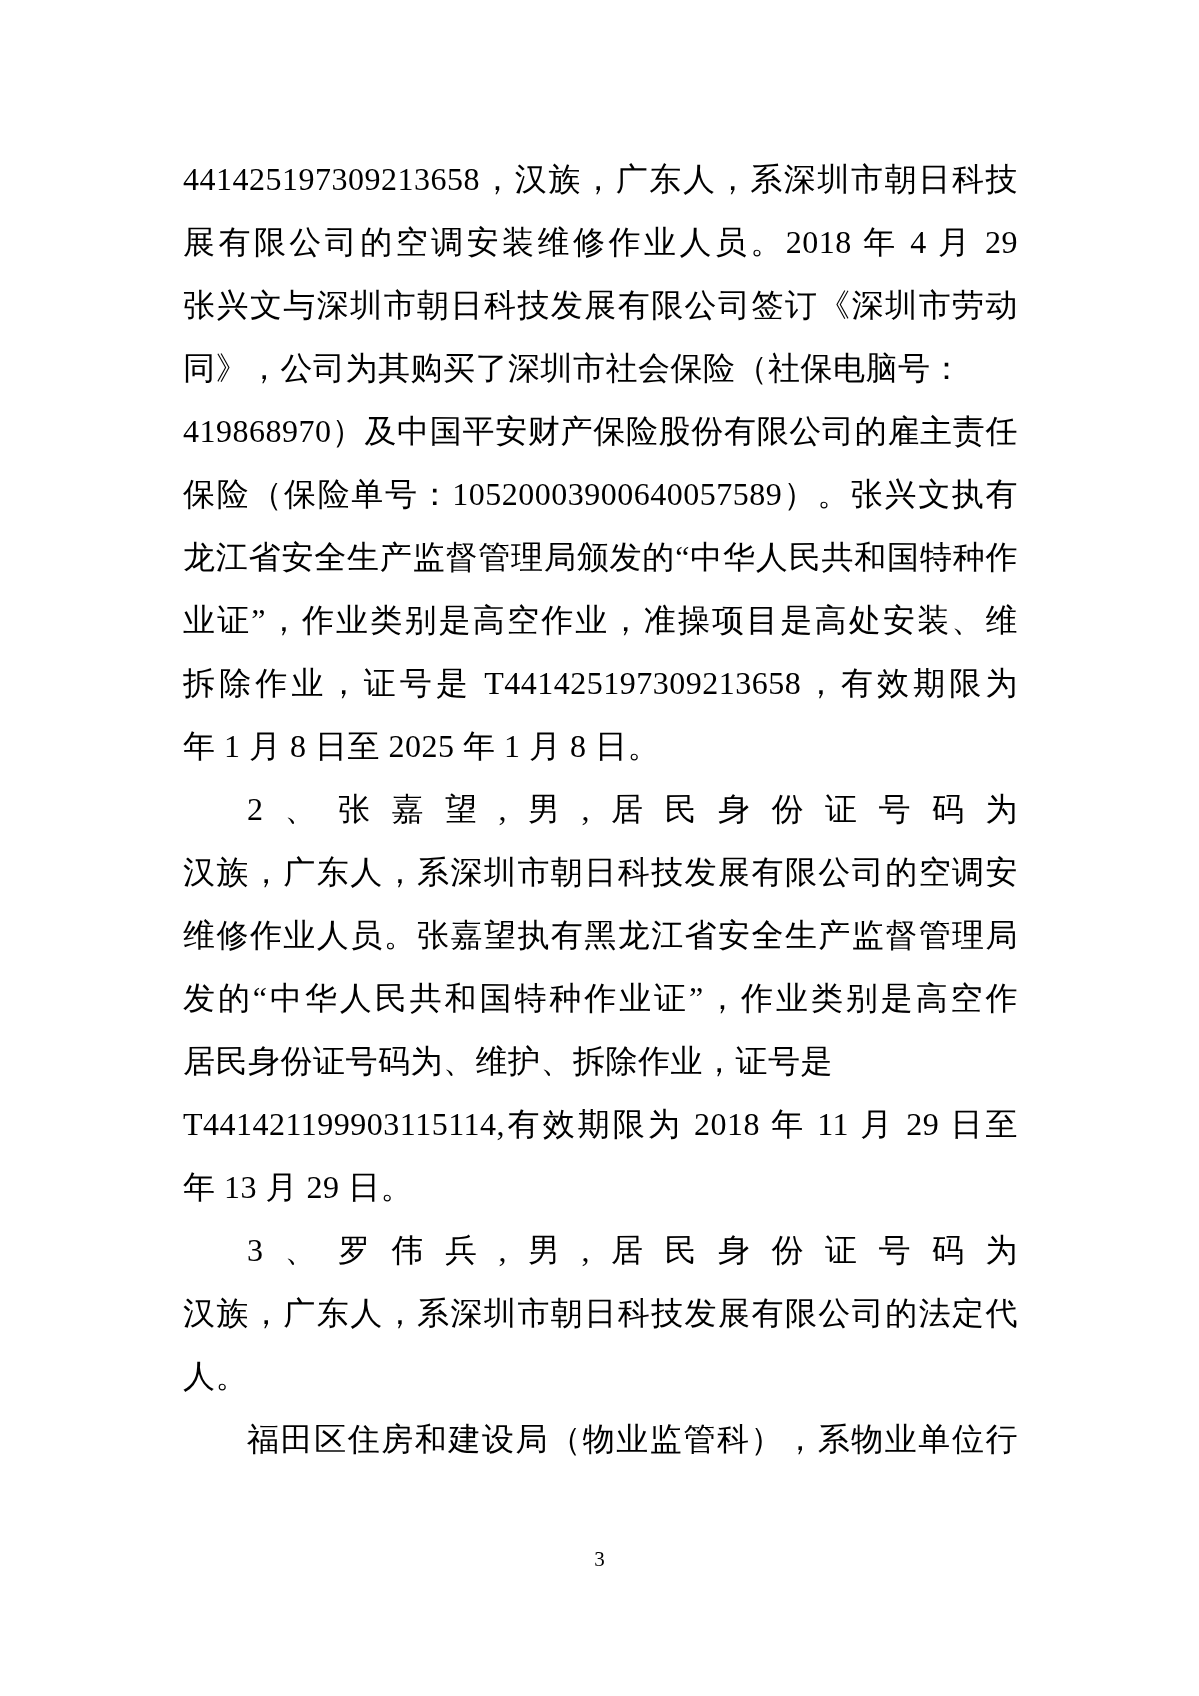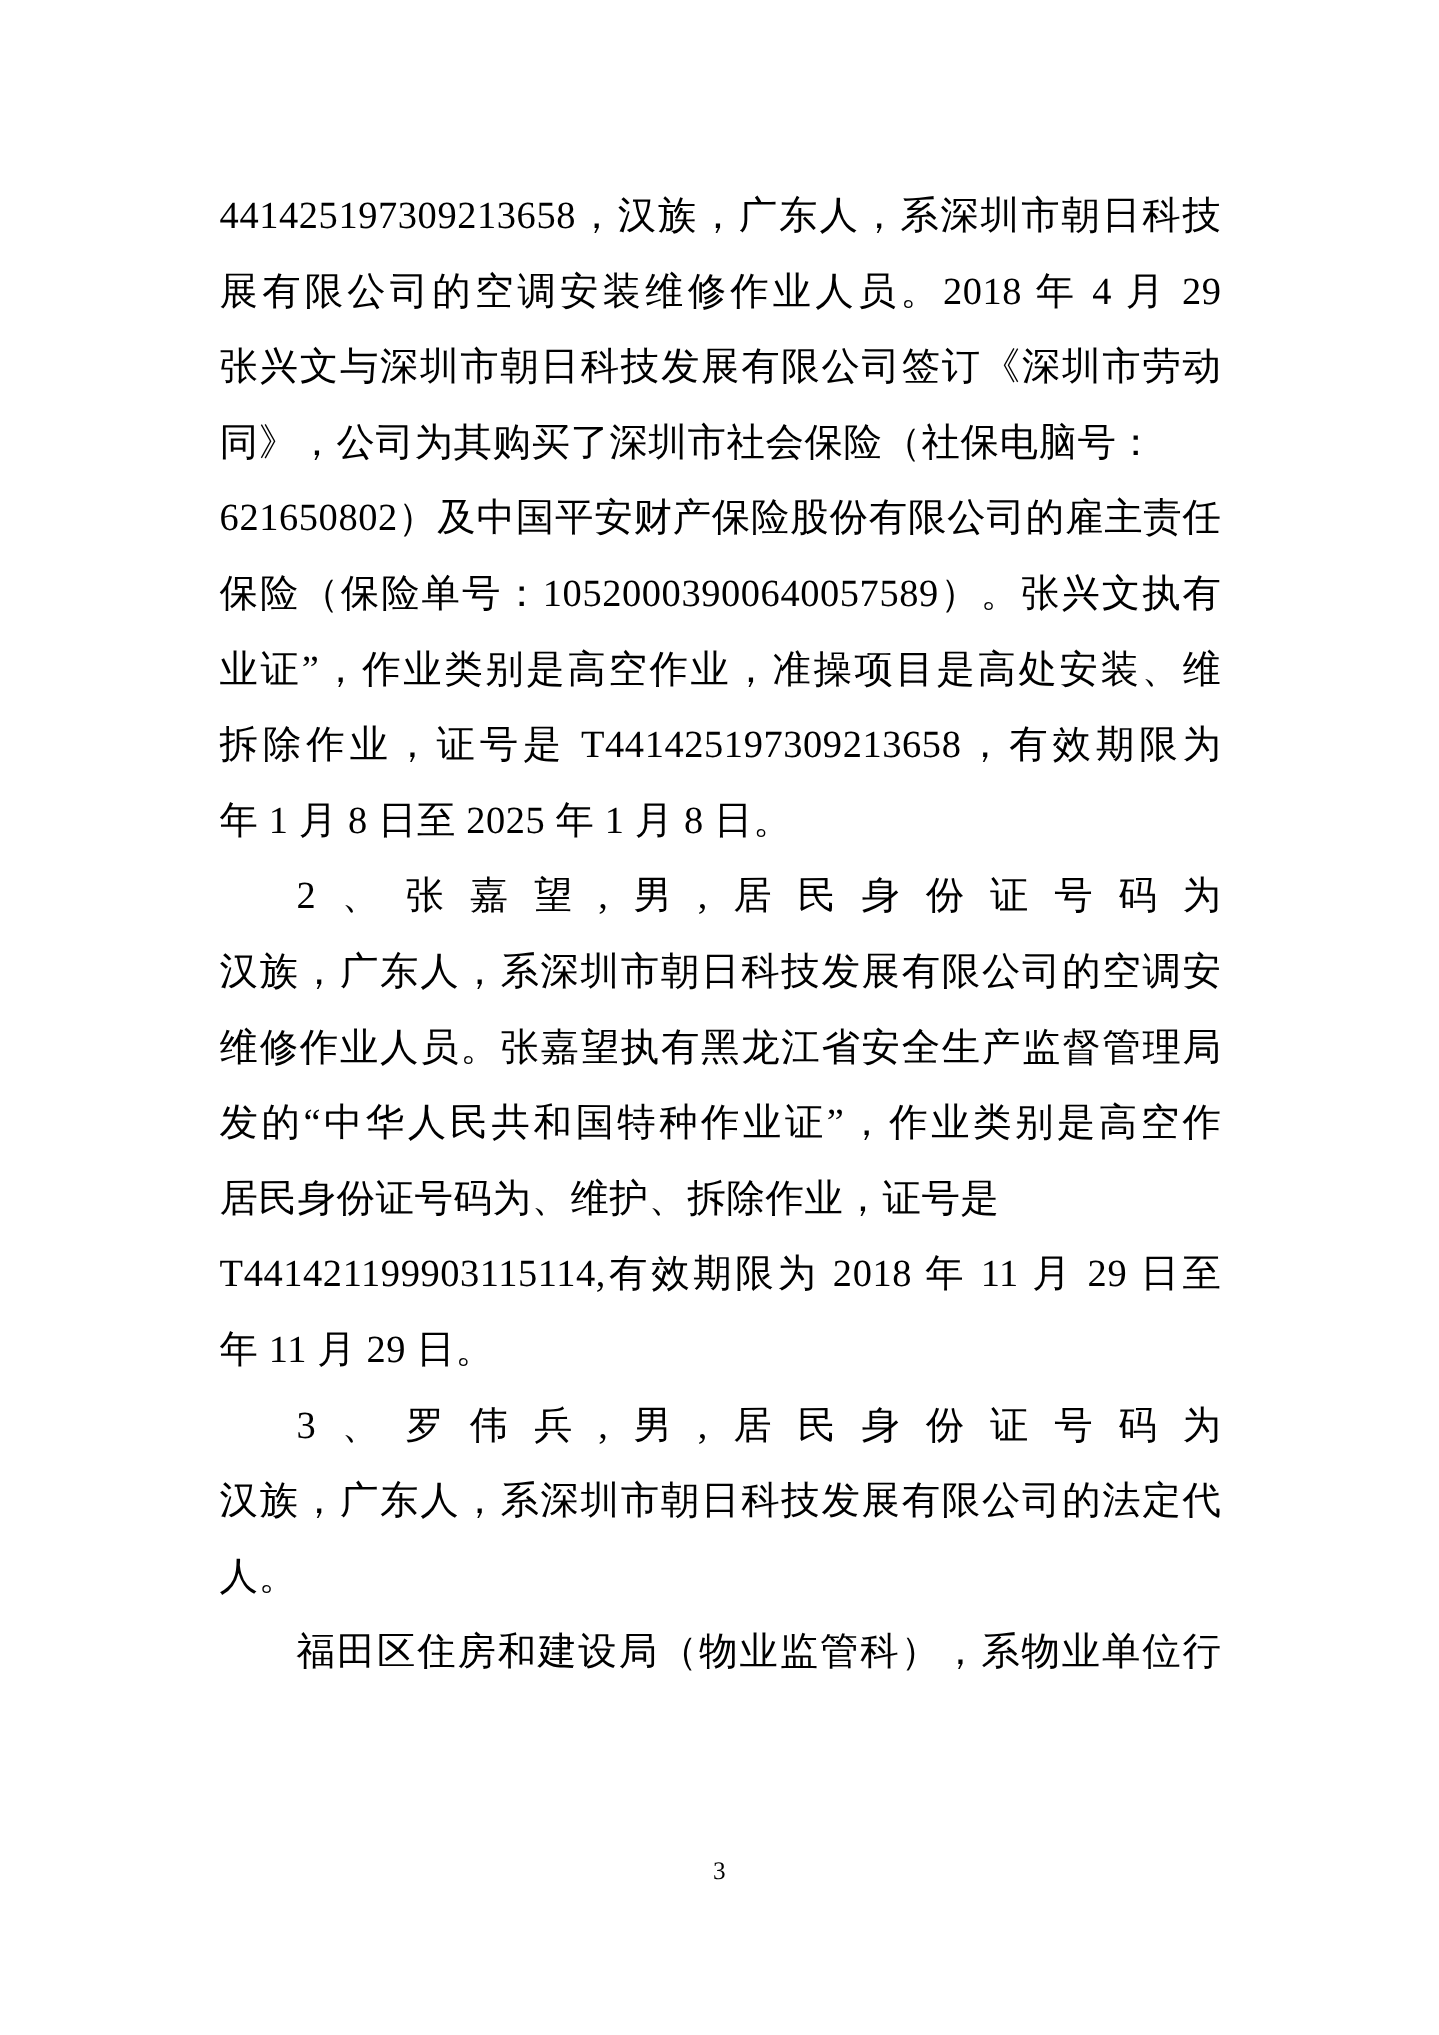--- a/index.html
+++ b/index.html
@@ -59,31 +59,32 @@
 </style>
 </head>
 <body>
 
 <div class="page">
   <div class="content">
       <div class="line j">441425197309213658，汉族，广东人，系深圳市朝日科技发</div>
       <div class="line j">展有限公司的空调安装维修作业人员。2018 年 4 月 29 日，</div>
       <div class="line j">张兴文与深圳市朝日科技发展有限公司签订《深圳市劳动合</div>
       <div class="line">同》，公司为其购买了深圳市社会保险（社保电脑号：</div>
-      <div class="line j">621650802）及中国平安财产保险股份有限公司的雇主责任</div>
+      <div class="line j">419868970）及中国平安财产保险股份有限公司的雇主责任</div>
       <div class="line j">保险（保险单号：10520003900640057589）。张兴文执有黑</div>
+      <div class="line j">龙江省安全生产监督管理局颁发的“中华人民共和国特种作</div>
       <div class="line j">业证”，作业类别是高空作业，准操项目是高处安装、维护、</div>
       <div class="line j">拆除作业，证号是 T441425197309213658，有效期限为 2019</div>
       <div class="line">年 1 月 8 日至 2025 年 1 月 8 日。</div>
       <div class="line j ind">2、张嘉望,男,居民身份证号码为 441421199903115114，</div>
       <div class="line j">汉族，广东人，系深圳市朝日科技发展有限公司的空调安装</div>
       <div class="line j">维修作业人员。张嘉望执有黑龙江省安全生产监督管理局颁</div>
       <div class="line j">发的“中华人民共和国特种作业证”，作业类别是高空作业，</div>
       <div class="line">居民身份证号码为、维护、拆除作业，证号是</div>
       <div class="line j">T441421199903115114,有效期限为 2018 年 11 月 29 日至 2024</div>
-      <div class="line">年 11 月 29 日。</div>
+      <div class="line">年 13 月 29 日。</div>
       <div class="line j ind">3、罗伟兵,男,居民身份证号码为 441425196606063612，</div>
       <div class="line j">汉族，广东人，系深圳市朝日科技发展有限公司的法定代表</div>
       <div class="line">人。</div>
       <div class="line j ind">福田区住房和建设局（物业监管科），系物业单位行业</div>
     </div>
   <div class="footer">3</div>
 </div>
 
 </body></html>

